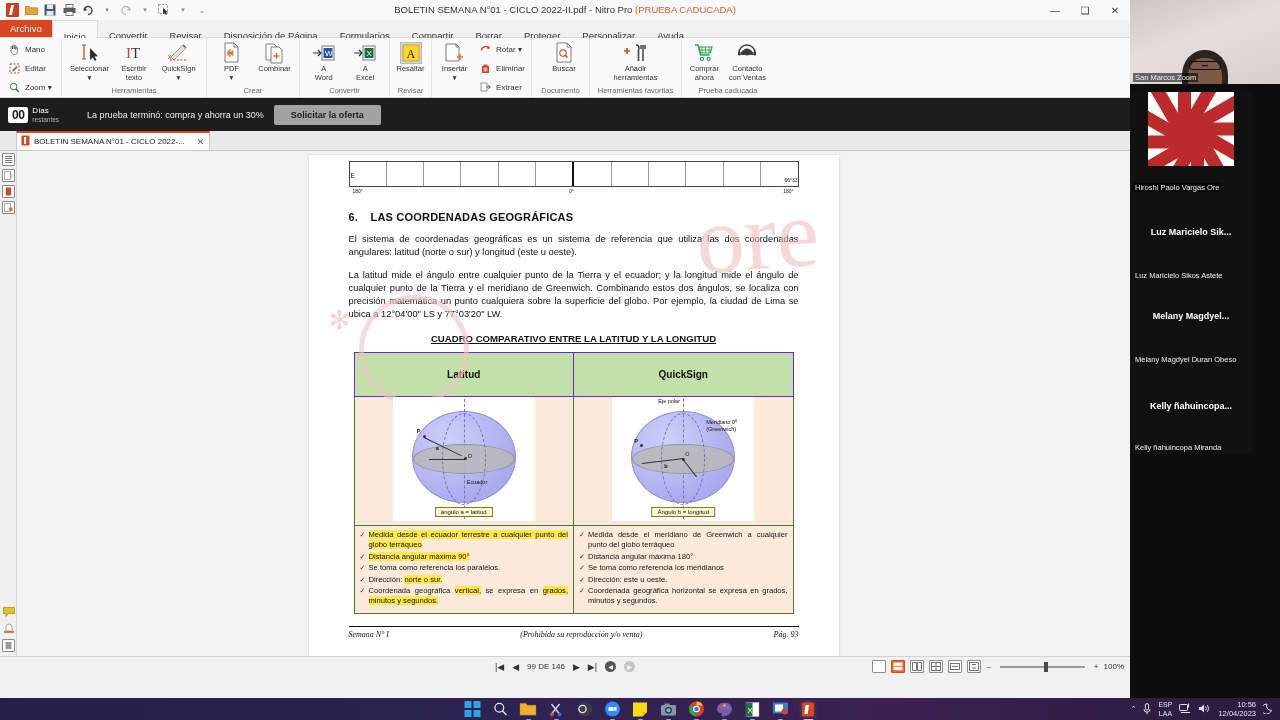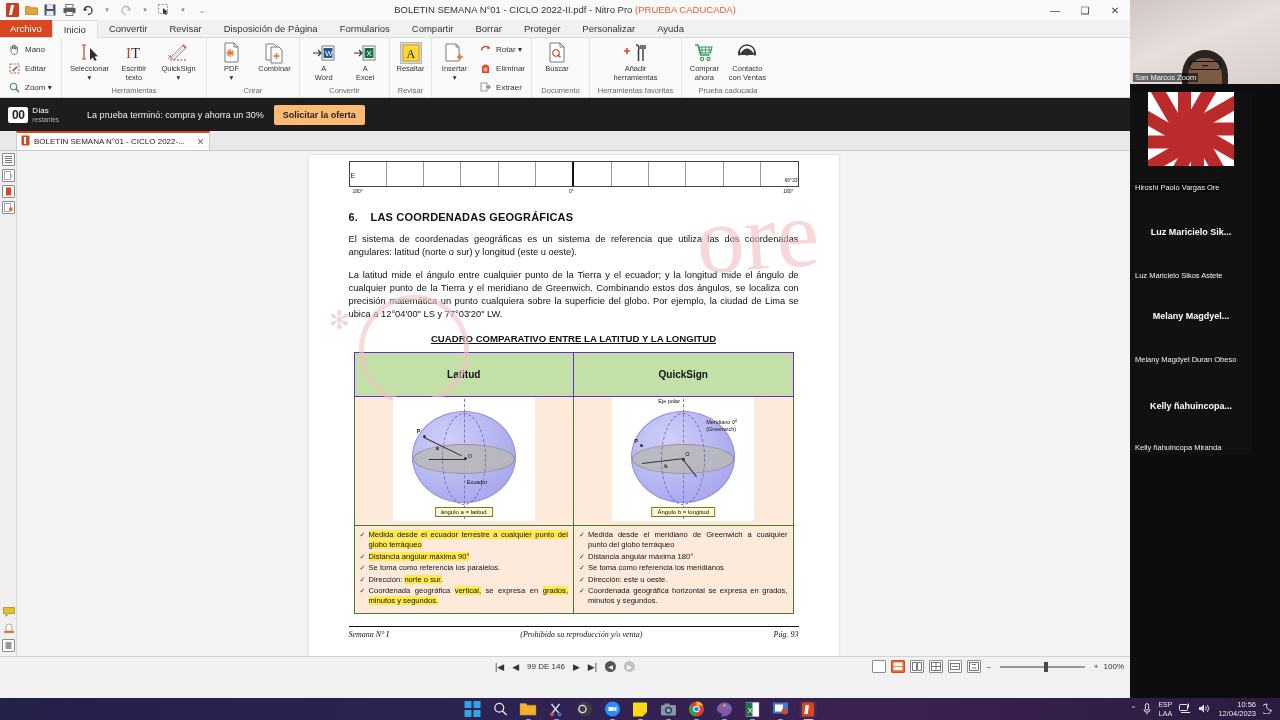--- a/index.html
+++ b/index.html
@@ -41,21 +41,21 @@
   }
   .title-text .expired { color: #e06030; }
   .winbtns { position: absolute; right: 0; top: 0; display: flex; }
   .winbtn { width: 30px; height: 20px; display:flex; align-items:center; justify-content:center;
             font-size: 10px; color: #444; }
 
   
   .menubar { height: 18px; background: #f1f1f1; display: flex; align-items: stretch;
              border-bottom: 1px solid #dadada; }
   .mtab {
-    font-size: 9.5px; color: #333; padding: 8px 11px; display: flex; align-items: center;
+    font-size: 9.5px; color: #333; padding: 15px 11px; display: flex; align-items: center;
     cursor: default; white-space: nowrap;
   }
   .mtab.archivo { background: #d9461f; color: #fff; padding: 0 10px; font-weight: normal; }
   .mtab.active { background: #fafafa; border: 1px solid #dadada; border-bottom: 1px solid #fafafa;
                  margin-bottom: -1px; }
 
   
   .ribbon {
     height: 60px; background: #fafafa; display: flex; align-items: stretch;
     border-bottom: 1px solid #d6d6d6; position: relative;
@@ -81,22 +81,22 @@
 
   
   .trialbar { height: 33px; background: #1d1d1d; display: flex; align-items: center;
               padding-left: 8px; gap: 10px; position: relative; }
   .trial-days { display: flex; align-items: center; gap: 4px; }
   .trial-num { background:#fff; color:#1d1d1d; font-size: 12px; font-weight: bold;
                padding: 1px 4px; border-radius: 2px; letter-spacing: -0.5px;}
   .trial-days-txt { color: #fff; font-size: 8px; line-height: 9px; }
   .trial-days-txt .sub { color: #b0b0b0; font-size: 6.5px; }
   .trial-msg { color: #eee; font-size: 9px; margin-left: 18px; }
-  .trial-btn { background:#fdba74; color:#1d1d1d; font-size: 9px; font-weight: bold;
-               padding: 5px 9px; border-radius: 2px; cursor: default; }
+  .trial-btn { background:#a3a3a3; color:#1d1d1d; font-size: 9px; font-weight: bold;
+               padding: 5px 17px; border-radius: 2px; cursor: default; }
 
   
   .tabstrip { height: 20px; background: #e9e9e9; display:flex; align-items: flex-end;
               border-bottom: 1px solid #c9c9c9; padding-left: 16px; }
   .dtab { height: 19px; background: #fff; border: 1px solid #c9c9c9; border-bottom: none;
           border-top: 2px solid #d9461f; display:flex; align-items:center; gap:4px;
           padding: 0 5px 0 4px; font-size: 8px; color: #222; }
   .dtab .x { font-size: 9px; color: #666; margin-left: 8px; }
 
   
@@ -501,21 +501,21 @@
                   </svg>
               </span>
               <span>Extraer</span>
             </div>
           </div>
         </div>
         <div class="rgroup-label">Disposición de Página</div>
       </div>
 
       <div class="rgroup" style="width:58px">
-        <div class="rgroup-items" style="justify-content:flex-start">
+        <div class="rgroup-items" style="justify-content:flex-end">
           <div class="rbtn">
             <span class="ic">
               <svg width="20" height="22" viewBox="0 0 20 22">
                   <path d="M3 1 h10 l4 4 v15 H3z" fill="#fff" stroke="#7a7a7a" stroke-width="1"></path>
                   <path d="M13 1 v4 h4" fill="none" stroke="#7a7a7a" stroke-width="1"></path>
                   <circle cx="9" cy="11" r="3.2" fill="none" stroke="#c8401f" stroke-width="1.1"></circle>
                   <path d="M11.3 13.3 L13.5 15.5" stroke="#c8401f" stroke-width="1.3"></path>
                 </svg>
             </span>
             <span class="lbl">Buscar</span>

